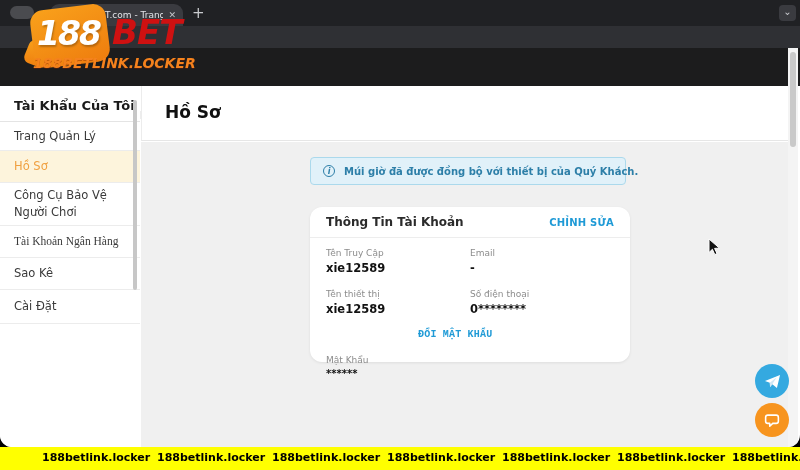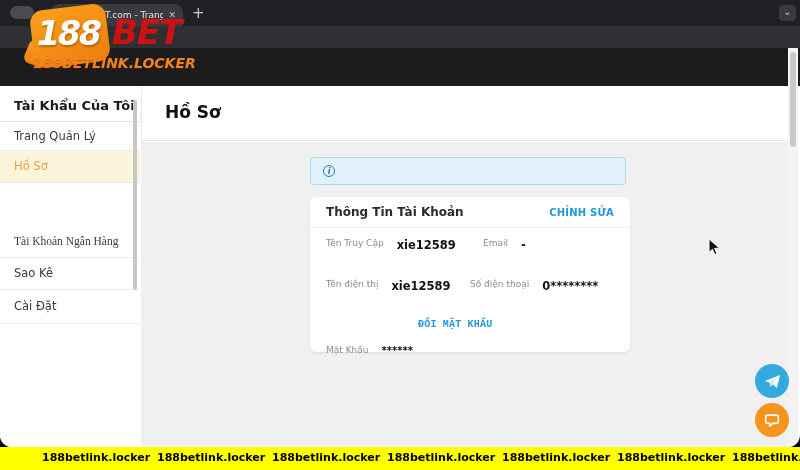--- a/index.html
+++ b/index.html
@@ -64,30 +64,30 @@
     border-bottom:1px solid #e6e6e6; border-left:1px solid #ececec; }
   .page-title { position:absolute; left:165px; top:102px; font-size:17px; font-weight:600; color:#101010; }
   .main-content { position:absolute; left:141px; top:142px; width:647px; height:305px; background:#f0f0f0; }
 
   .banner { position:absolute; left:310px; top:157px; width:316px; height:28px; background:#e1f1f9;
     border:1px solid #abd9ec; border-radius:4px; display:flex; align-items:center; gap:9px; padding:0 12px; }
   .info-ic { width:12px; height:12px; border:1px solid #2d7fa8; border-radius:50%; color:#2d7fa8;
     font-size:8px; font-weight:700; text-align:center; line-height:11px; flex:0 0 auto; font-style:italic; }
   .banner-text { font-size:10px; font-weight:600; color:#2d7fa8; white-space:nowrap; }
 
-  .card { position:absolute; left:310px; top:197px; width:320px; height:155px; background:#fff;
-    border-radius:6px; box-shadow:0 1px 3px rgba(0,0,0,.08); }
+  .card { position:absolute; left:310px; top:207px; width:320px; height:155px; background:#fff;
+    border-radius:12px; box-shadow:0 1px 3px rgba(0,0,0,.08); }
   .card-head { position:absolute; left:0; top:0; width:100%; height:31px; border-bottom:1px solid #ededed;
     display:flex; align-items:center; justify-content:space-between; padding:0 16px; }
   .card-title { font-size:12px; font-weight:600; color:#2b2b2b; }
   .link-blue { font-size:10px; font-weight:700; color:#1f9ad6; letter-spacing:.2px; }
-  .fld { position:absolute; display:flex; flex-direction:row; gap:13px; }
+  .fld { position:absolute; display:flex; flex-direction:column; gap:3px; }
   .fld-label { font-size:9px; color:#8c8c8c; }
   .fld-value { font-size:11.5px; font-weight:700; color:#121212; }
-  .f-0 { left:16px; top:41px; } .f-1 { left:160px; top:41px;margin-left:13px; }
+  .f-0 { left:16px; top:41px; } .f-1 { left:160px; top:41px; }
   .f-2 { left:16px; top:82px; } .f-3 { left:160px; top:82px;justify-content:center; }
   .f-4 { left:16px; top:112px;margin-top:36px; }
   .chg-pass { position:absolute; left:108px; top:122px;font-family:Liberation Mono, monospace; }
 
   
   .page-scroll-track { position:absolute; left:788px; top:48px; width:10px; height:399px; background:#f4f4f4; }
   .page-scroll-thumb { position:absolute; left:790px; top:52px; width:6px; height:95px; background:#c9c9c9; border-radius:3px; }
 
   
   .float-btn { position:absolute; width:34px; height:34px; border-radius:50%;
@@ -193,54 +193,58 @@
     </div>
 
     <div class="sidebar"></div>
     <div class="side-title">Tài Khẩu Của Tôi</div>
     <div class="side-item si-0">
         <span>Trang Quản Lý</span>
       </div>
     <div class="side-item si-1">
         <span>Hồ Sơ</span>
       </div>
+    <div class="side-item si-2">
+        <span>Công Cụ Bảo Vệ Người Chơi</span>
+      </div>
     <div class="side-item si-3">
         <span>Tài Khoản Ngân Hàng</span>
       </div>
     <div class="side-item si-5">
         <span>Cài Đặt</span>
       </div>
     <div class="side-item si-4">
         <span>Sao Kê</span>
       </div>
     <div class="side-scroll"></div>
 
     <div class="main-titlebar"></div>
     <div class="page-title">Hồ Sơ</div>
     <div class="main-content"></div>
 
     <div class="banner">
       <span class="info-ic">i</span>
+      <span class="banner-text">Múi giờ đã được đồng bộ với thiết bị của Quý Khách.</span>
     </div>
 
     <div class="card">
       <div class="card-head">
         <span class="card-title">Thông Tin Tài Khoản</span>
         <span class="link-blue">CHỈNH SỬA</span>
       </div>
       <div class="fld f-0">
         <span class="fld-label">Tên Truy Cập</span>
         <span class="fld-value">xie12589</span>
       </div>
       <div class="fld f-1">
         <span class="fld-label">Email</span>
         <span class="fld-value">-</span>
       </div>
       <div class="fld f-2">
-        <span class="fld-label">Tên điện thị</span>
+        <span class="fld-label">Tên thiết thị</span>
         <span class="fld-value">xie12589</span>
       </div>
       <div class="fld f-3">
         <span class="fld-label">Số điện thoại</span>
         <span class="fld-value">0********</span>
       </div>
       <div class="fld f-4">
         <span class="fld-label">Mật Khẩu</span>
         <span class="fld-value" style="font-size:10px">******</span>
       </div>

